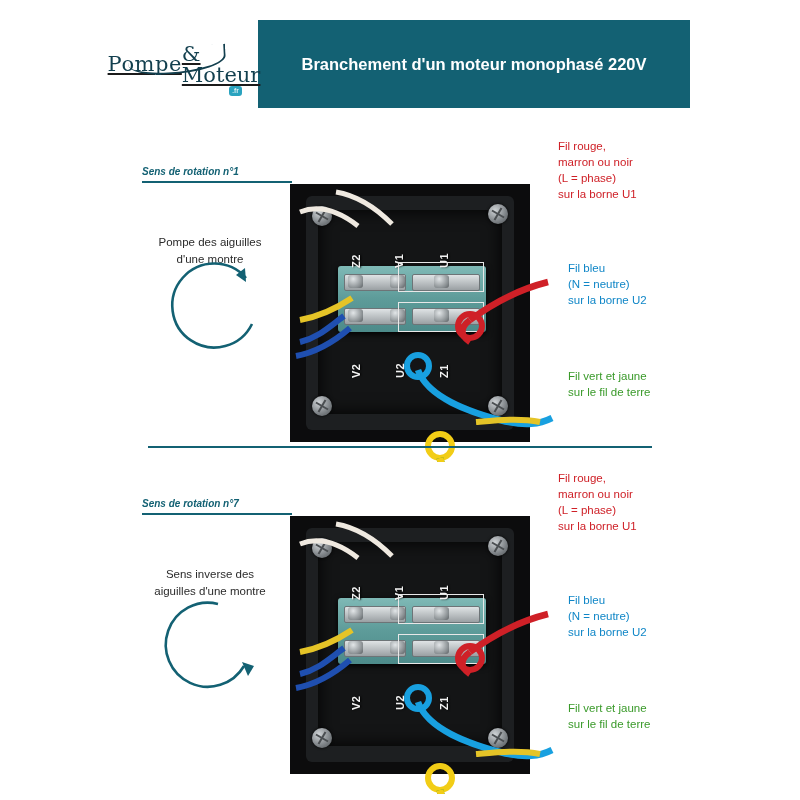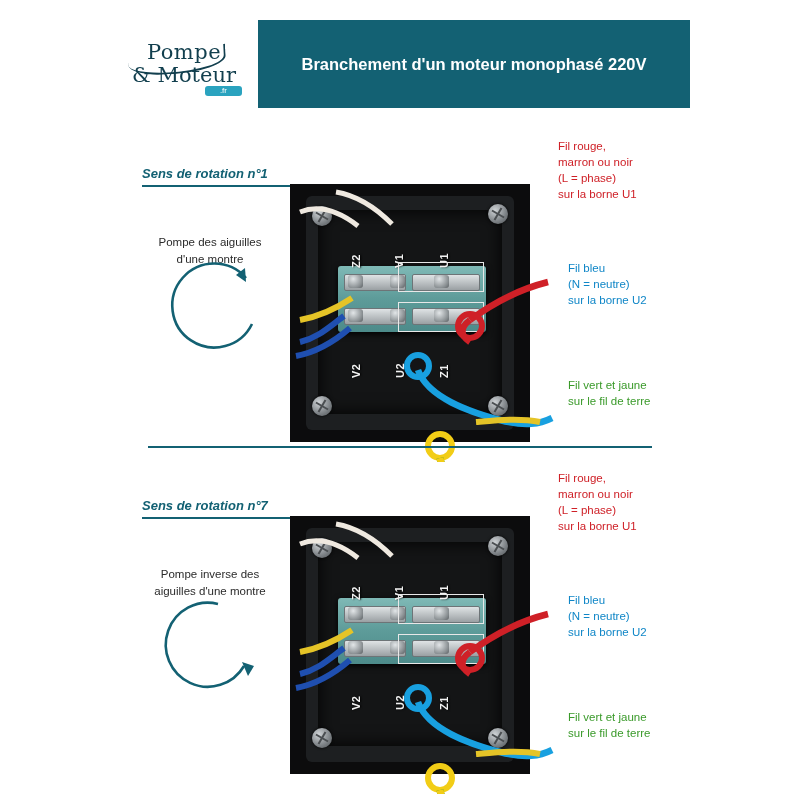--- a/index.html
+++ b/index.html
@@ -28,23 +28,24 @@
     align-items: center;
   }
   .logo-box {
     position: absolute;
     left: 110px;
     top: 20px;
     width: 148px;
     height: 88px;
     background: #ffffff;
     display: flex;
-    flex-direction: column;
+    flex-direction: row;
     justify-content: center;
     align-items: center;
+    text-decoration: underline;
   }
   .logo-line1 {
     font-family: "DejaVu Serif", serif;
     font-size: 21px;
     color: #123f4e;
     letter-spacing: .5px;
     line-height: 1;
   }
   .logo-line2 {
     font-family: "DejaVu Serif", serif;
@@ -66,21 +67,21 @@
     transform: rotate(-3deg);
   }
   .logo-fr {
     position: absolute;
     right: 16px;
     bottom: 12px;
     font-size: 8px;
     color: #ffffff;
     background: #2aa3bf;
     border-radius: 3px;
-    padding: 1px 15px;
+    padding: 1px 3px;
     line-height: 1;
   }
   .header-title {
     position: absolute;
     left: 258px;
     top: 20px;
     width: 432px;
     height: 88px;
     display: flex;
     align-items: center;
@@ -95,21 +96,21 @@
 
   
   .section { position: absolute; left: 0; top: 0; width: 800px; }
   #section-1 { top: 130px; }
   #section-2 { top: 462px; }
 
   .section-title {
     position: absolute;
     left: 142px;
     top: 36px;
-    font-size: 13px;
+    font-size: 10px;
     font-weight: bold;
     font-style: italic;
     color: #136173;
     padding-bottom: 4px;
     border-bottom: 2px solid #136173;
     width: 150px;
   }
 
   
   .rot-text {
@@ -227,21 +228,21 @@
 
   
   .callout {
     position: absolute;
     font-size: 11.5px;
     line-height: 1.4;
     white-space: pre-line;
   }
   .c-red    { color: #cf2027; left: 558px; }
   .c-blue   { color: #0f86c7; left: 568px; }
-  .c-green  { color: #3a9a2a; left: 568px; margin-top: 9px; }
+  .c-green  { color: #3a9a2a; left: 568px; }
 
   .divider {
     position: absolute;
     left: 148px;
     top: 446px;
     width: 504px;
     height: 2px;
     background: #136173;
   }
 </style>
@@ -338,21 +339,21 @@
   <div class="callout c-green" style="top:238px;">Fil vert et jaune
 sur le fil de terre</div>
 </div>
 
 <div class="divider"></div>
 
 <div class="section" id="section-2">
 
   <div class="section-title">Sens de rotation n°7</div>
 
-  <div class="rot-text">Pompe inverse
+  <div class="rot-text">Sens inverse
 des aiguilles
 d'une montre</div>
 
   <svg class="rot-arrow" viewBox="0 0 130 110">
     <path d="M70,14 A42,42 0 1 0 96,76" fill="none" stroke="#136173" stroke-width="2.6"></path>
     <path d="M100,86 L94,72 L106,76 Z" fill="#136173"></path>
   </svg>
 
   <div class="photo">
     <div class="plate-outer"></div>

